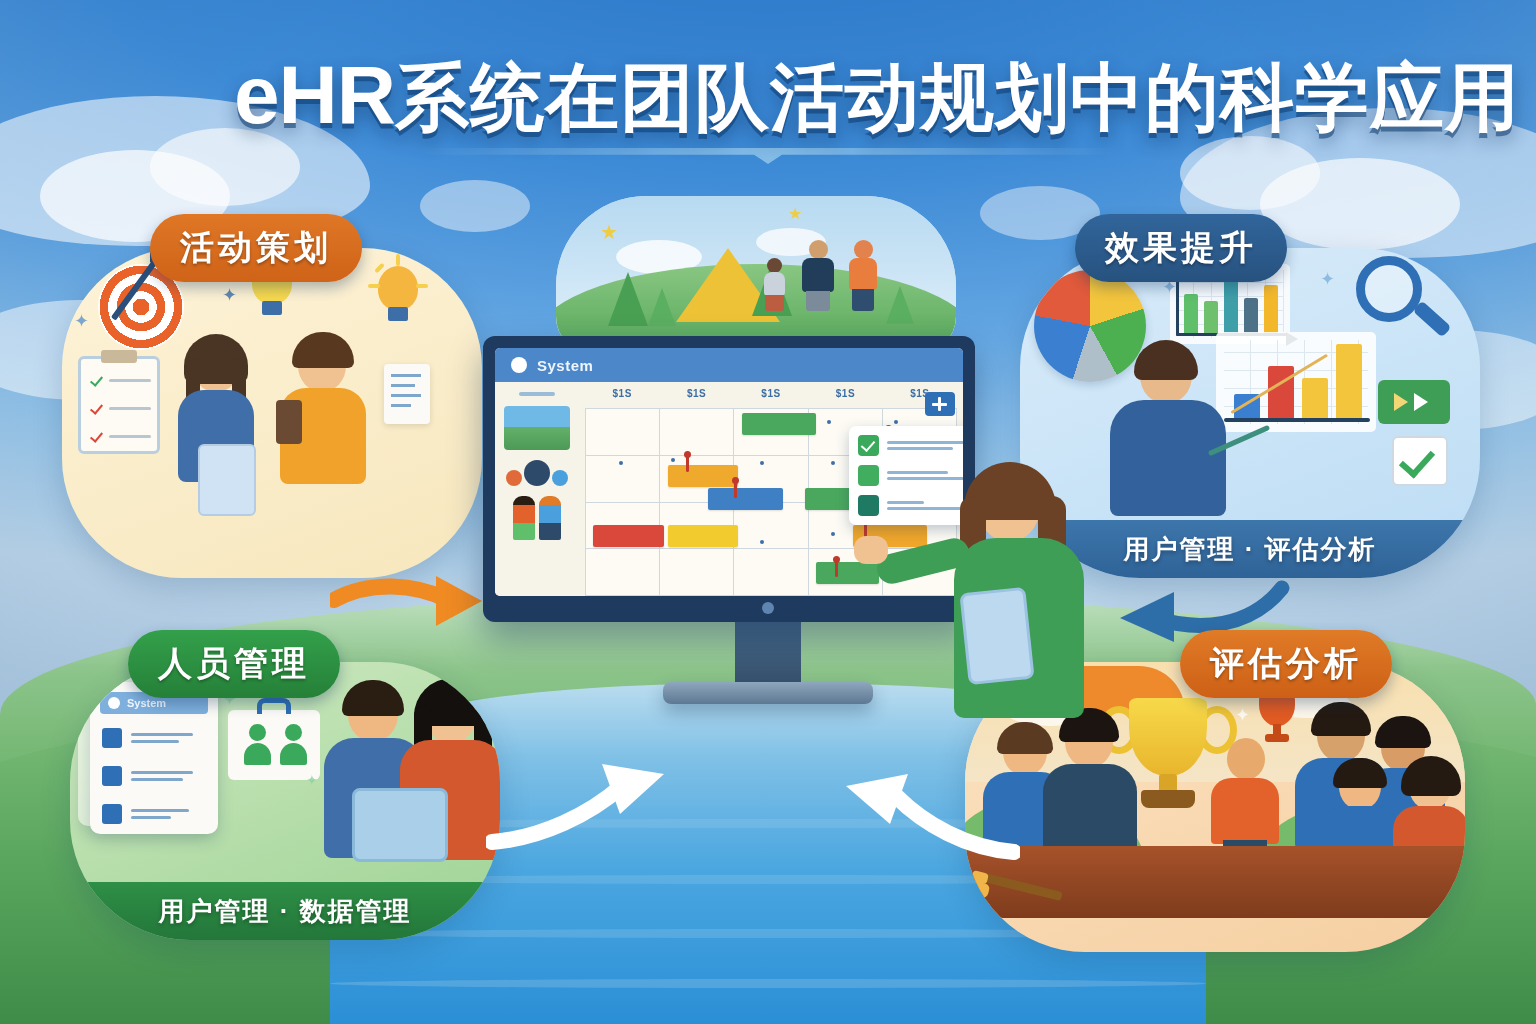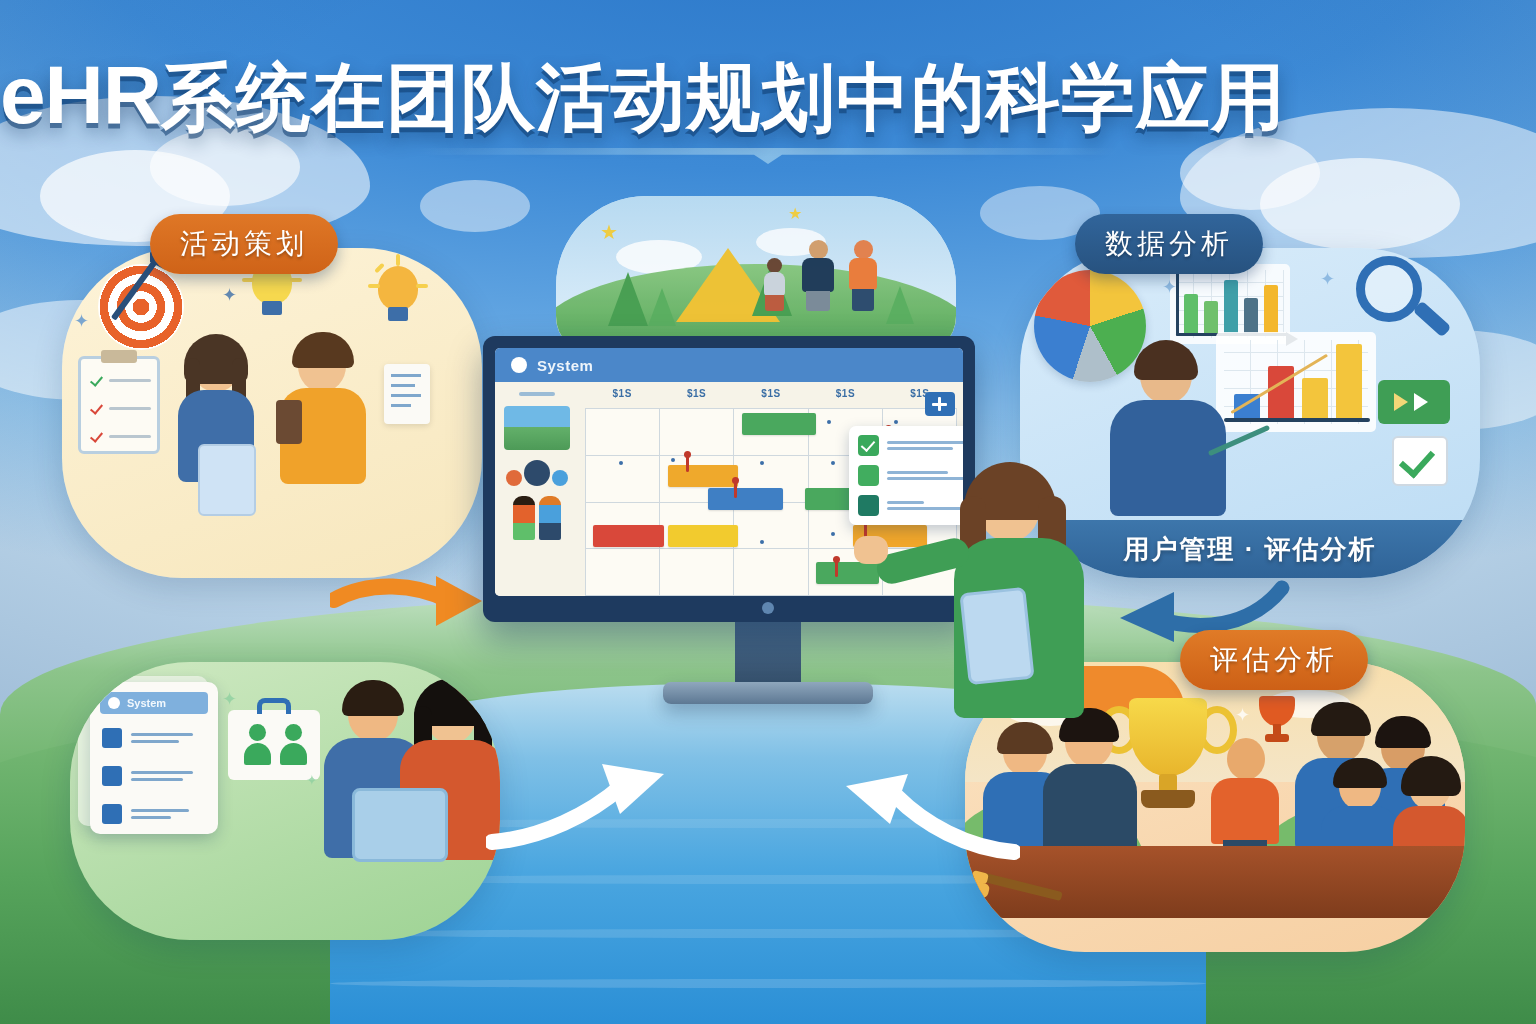--- a/index.html
+++ b/index.html
@@ -27,21 +27,21 @@
     border-radius:48% 52% 0 0/28% 26% 0 0;}
   .land2{position:absolute;left:-60px;right:-60px;bottom:0;height:330px;
     background:linear-gradient(180deg,#7dbd7a 0%, #57a45c 55%, #3f8c49 100%);
     border-radius:46% 54% 0 0/34% 30% 0 0;}
   .water{position:absolute;left:330px;right:330px;bottom:0;height:340px;
     background:linear-gradient(180deg,#b9dcef 0%,#7fc0e6 22%,#4aa6e0 55%,#2b8fd6 100%);
     border-radius:44% 44% 0 0/22% 22% 0 0;}
   .wave{position:absolute;left:0;right:0;height:9px;background:rgba(255,255,255,.45);border-radius:50%}
 
   
-  .title-wrap{position:absolute;top:52px;left:0;right:16px;text-align:left;z-index:40}
+  .title-wrap{position:absolute;top:52px;left:0;right:16px;text-align:right;z-index:40}
   .title{
     display:inline-block;
     font-size:74px;font-weight:700;letter-spacing:1px;color:#fff;
     text-shadow:0 5px 0 rgba(12,58,110,.55), 0 9px 18px rgba(8,42,85,.45);
     line-height:1.05;
   }
   .title .en{font-size:82px;letter-spacing:-1px}
   .title-ribbon{position:absolute;left:50%;transform:translateX(-50%);top:148px;
     width:700px;height:16px;
     background:linear-gradient(90deg,rgba(255,255,255,0),rgba(170,215,240,.65),rgba(255,255,255,0));
@@ -67,21 +67,21 @@
   #blob-data   .scene{background:linear-gradient(160deg,#d9ecfa,#bcdcf4)}
   #blob-data   .caption{background:linear-gradient(180deg,#3d76ab,#2f6397)}
   #blob-people .scene{background:linear-gradient(160deg,#cfe9c2,#9ed394)}
   #blob-people .caption{background:linear-gradient(180deg,#2e8f46,#23773a)}
   #blob-result .scene{background:linear-gradient(160deg,#fbe3c2,#f6cfa2)}
   #blob-result .caption{background:linear-gradient(180deg,#d9561f,#c5471a)}
 
   
   .badge{position:absolute;z-index:35;
     padding:11px 30px;border-radius:36px;color:#fff;
-    font-size:28px;font-weight:400;letter-spacing:4px;white-space:nowrap;
+    font-size:34px;font-weight:700;letter-spacing:4px;white-space:nowrap;
     box-shadow:0 6px 14px rgba(10,45,90,.32);
     text-shadow:0 2px 3px rgba(0,0,0,.3)}
   #badge-plan  {left:150px; top:214px; background:linear-gradient(180deg,#df7726,#cf6318)}
   #badge-data  {left:1075px;top:214px; background:linear-gradient(180deg,#31659b,#27527f)}
   #badge-people{left:128px; top:630px; background:linear-gradient(180deg,#33a04b,#258038)}
   #badge-result{left:1180px;top:630px; background:linear-gradient(180deg,#e07b27,#cd6016)}
 
   
   .monitor{position:absolute;left:483px;top:336px;width:492px;height:286px;z-index:30;
     background:#1e3a5f;border-radius:12px;padding:12px 12px 26px;
@@ -398,21 +398,21 @@
         <div class="p-head" style="left:38px;top:6px;width:52px;height:56px;background:#e8b98a"></div>
         <div style="position:absolute;left:32px;top:-2px;width:64px;height:40px;background:#4a3020;border-radius:32px 32px 8px 8px"></div>
         <div class="p-body" style="left:8px;top:58px;width:116px;height:116px;background:#32619b;border-radius:34px 34px 8px 8px"></div>
         <div style="position:absolute;left:104px;top:96px;width:66px;height:5px;background:#3d8f7e;transform:rotate(-24deg);border-radius:3px"></div>
       </div>
       <div class="sparkle" style="left:142px;top:28px;color:#7fb0dd">✦</div>
       <div class="sparkle" style="left:300px;top:20px;color:#7fb0dd">✦</div>
     </div>
     <div class="caption">用户管理 · 评估分析</div>
   </div>
-  <div class="badge" id="badge-data">数据分析</div>
+  <div class="badge" id="badge-data">效果提升</div>
 
   <div class="blob" id="blob-people">
     <div class="scene">
 
       <div class="formcard" style="left:8px;top:14px;width:130px;height:150px;opacity:.6"></div>
       <div class="formcard" style="left:20px;top:20px;width:128px;height:152px">
         <div class="fc-head">
           <span class="fc-dot"></span>
           <span class="fc-title">System</span>
         </div>
@@ -460,21 +460,23 @@
         <div class="p-head" style="left:30px;top:12px;width:50px;height:56px;background:#f0c291"></div>
         <div style="position:absolute;left:18px;top:2px;width:76px;height:48px;background:#14100d;border-radius:38px 38px 8px 8px"></div>
         <div style="position:absolute;left:18px;top:30px;width:18px;height:76px;background:#14100d;border-radius:10px"></div>
         <div style="position:absolute;left:78px;top:30px;width:18px;height:76px;background:#14100d;border-radius:10px"></div>
         <div class="p-body" style="left:4px;top:64px;width:104px;height:120px;background:#d4582e;border-radius:30px 30px 8px 8px"></div>
       </div>
       <div style="position:absolute;left:282px;top:126px;width:96px;height:74px;background:#a9cfe9;border-radius:8px;border:3px solid #8ab9da"></div>
       <div class="sparkle" style="left:152px;top:26px;color:#8fd0a0">✦</div>
       <div class="sparkle" style="left:236px;top:110px;color:#8fd0a0;font-size:14px">✦</div>
     </div>
-  </div>
+    <div class="caption">用户管理 · 数据管理</div>
+  </div>
+  <div class="badge" id="badge-people">人员管理</div>
 
   <div class="blob" id="blob-result">
     <div class="scene">
       <div style="position:absolute;left:-10px;top:0;right:-10px;height:120px;background:linear-gradient(180deg,#f8dfae,#f4e5c6)"></div>
       <div class="cloud" style="left:40px;top:34px;width:90px;height:30px;opacity:.75"></div>
       <div class="cloud" style="left:300px;top:28px;width:86px;height:28px;opacity:.7"></div>
       <div style="position:absolute;left:60px;top:4px;width:160px;height:46px;background:#ef8a2c;border-radius:80px 80px 0 0"></div>
       <div style="position:absolute;left:-20px;bottom:86px;width:200px;height:72px;background:#76bb6b;border-radius:50% 50% 0 0/100% 100% 0 0"></div>
       <div style="position:absolute;right:-20px;bottom:86px;width:230px;height:66px;background:#76bb6b;border-radius:50% 50% 0 0/100% 100% 0 0"></div>
 

